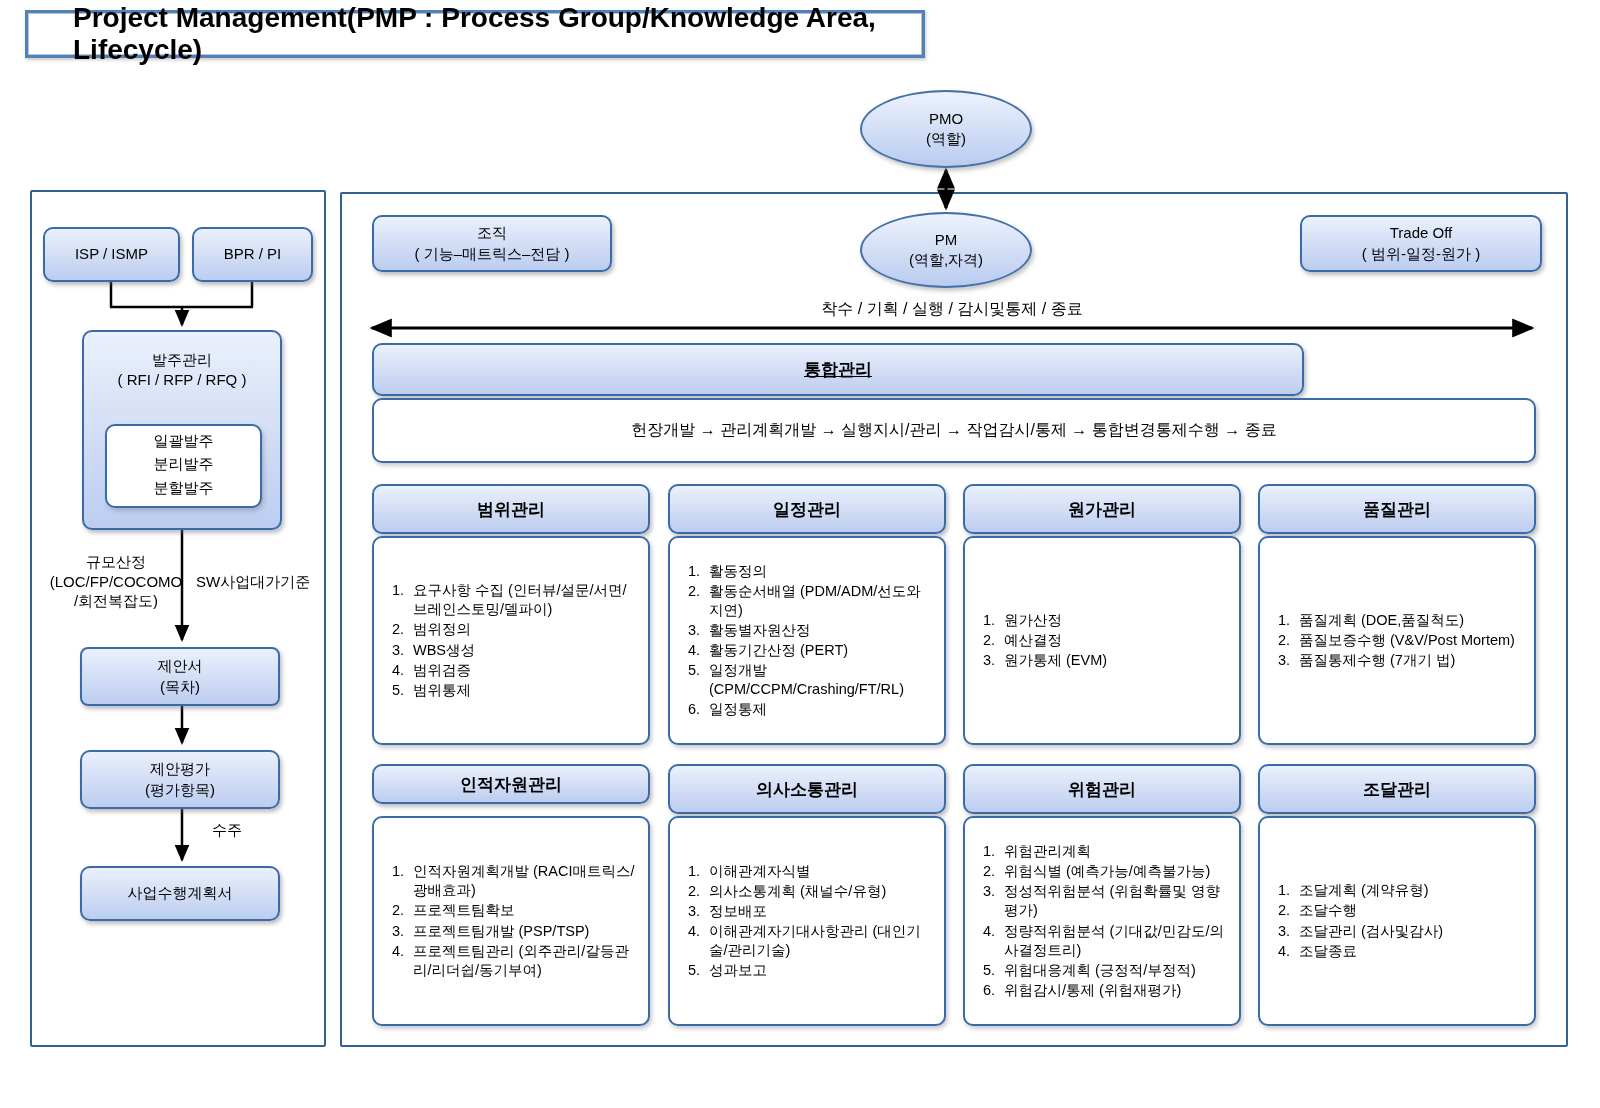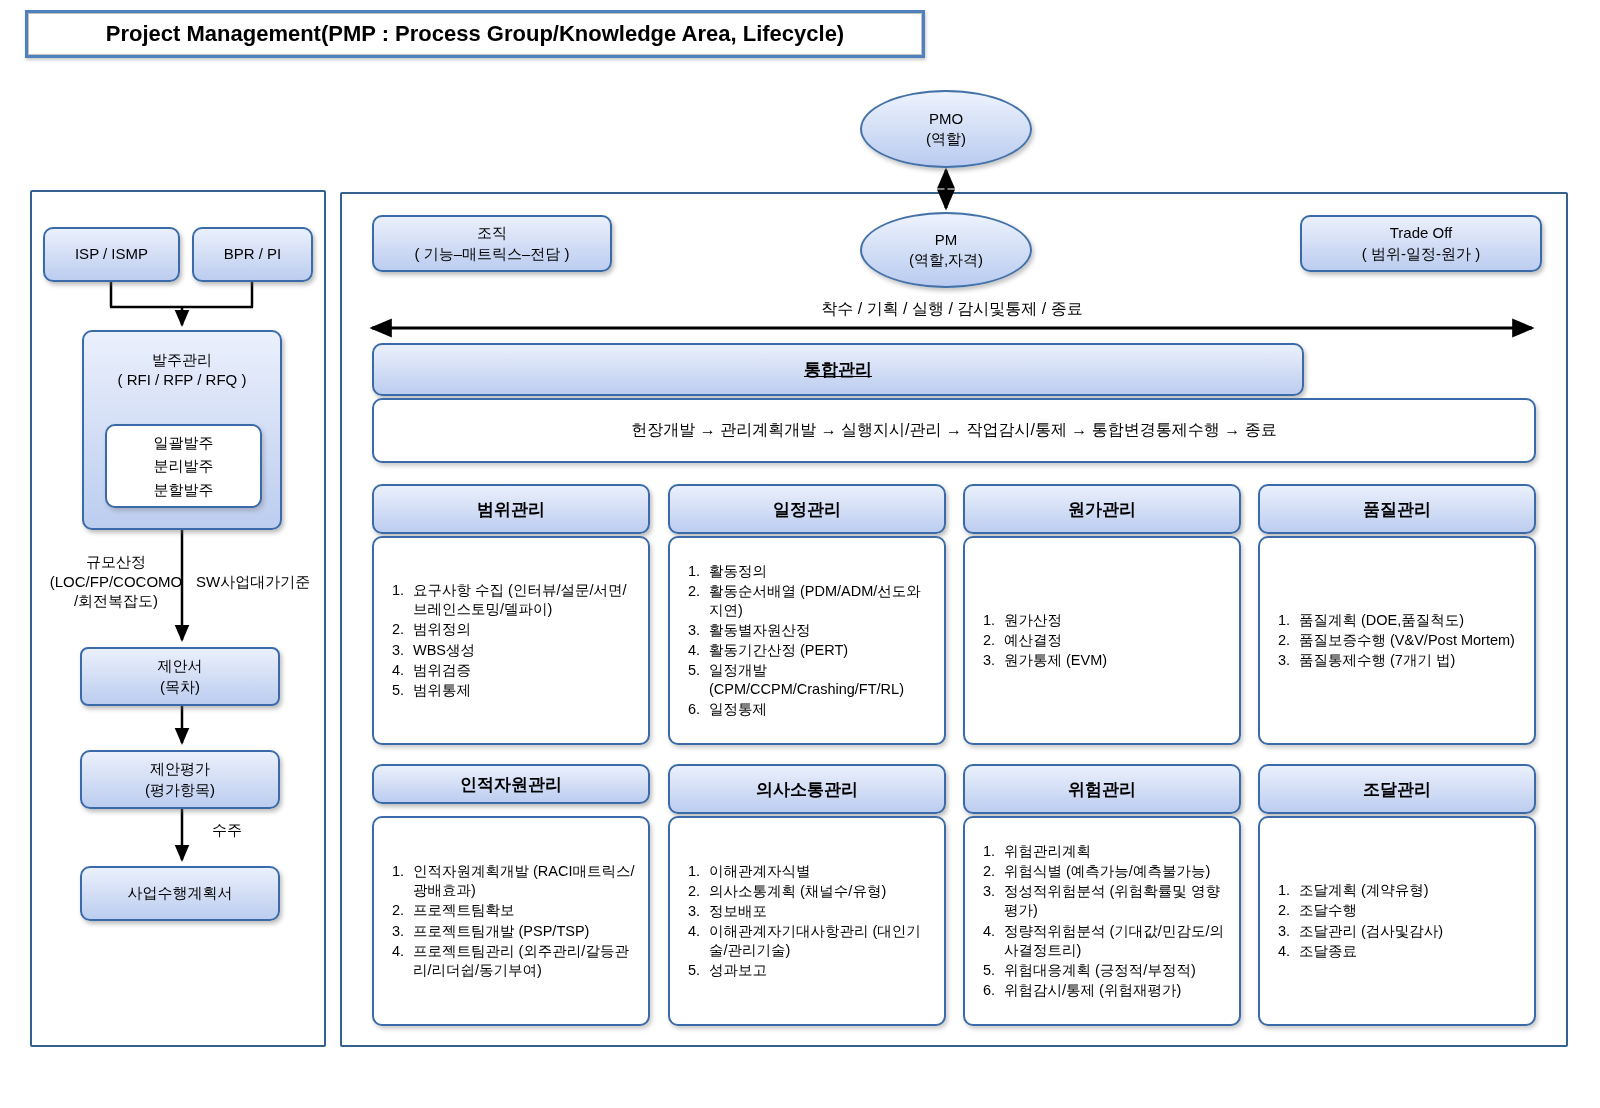--- a/index.html
+++ b/index.html
@@ -16,24 +16,24 @@
             box-shadow:2px 3px 4px rgba(110,110,110,.35);}
   .ellipse{background:linear-gradient(180deg,#edf2fd 0%,#d3dff6 50%,#b9cbf0 100%);
            border:2px solid #4472a8;border-radius:50%;
            box-shadow:2px 3px 4px rgba(110,110,110,.4);}
   .cc{display:flex;flex-direction:column;justify-content:center;align-items:center;text-align:center;}
   .lbl{font-size:15px;line-height:1.35;}
   .hdr{font-size:17px;font-weight:bold;}
   .ka-content{display:flex;flex-direction:column;justify-content:center;}
   .ka-content ol{margin:0;padding:0 10px 0 34px;font-size:14.5px;line-height:1.32;text-align:left;}
   .ka-content ol li{margin:1px 0;padding-left:5px;}
-  ul.plain{list-style:none;margin:0;padding:0;font-size:15px;line-height:1.55;text-align:left;}
+  ul.plain{list-style:none;margin:0;padding:0;font-size:15px;line-height:1.55;text-align:left;font-family:Liberation Mono, monospace;}
   #title-outer{border:3px solid #4f81bd;background:#fff;box-shadow:1px 2px 3px rgba(150,150,150,.5);}
   #title-inner{border:1px solid #c0c0c0;width:100%;height:100%;display:flex;align-items:center;justify-content:center;
-               font-size:22px;font-weight:bold;box-sizing:border-box;}
+               font-size:28px;font-weight:bold;box-sizing:border-box;padding-left:44px;}
   .freelabel{font-size:15px;line-height:1.3;z-index:3;}
 </style>
 </head>
 <body>
 
 <div id="page">
 
   <div id="title-outer" class="abs" style="left:25px;top:10px;width:900px;height:48px;">
     <div id="title-inner">Project Management(PMP : Process Group/Knowledge Area, Lifecycle)</div>
   </div>

